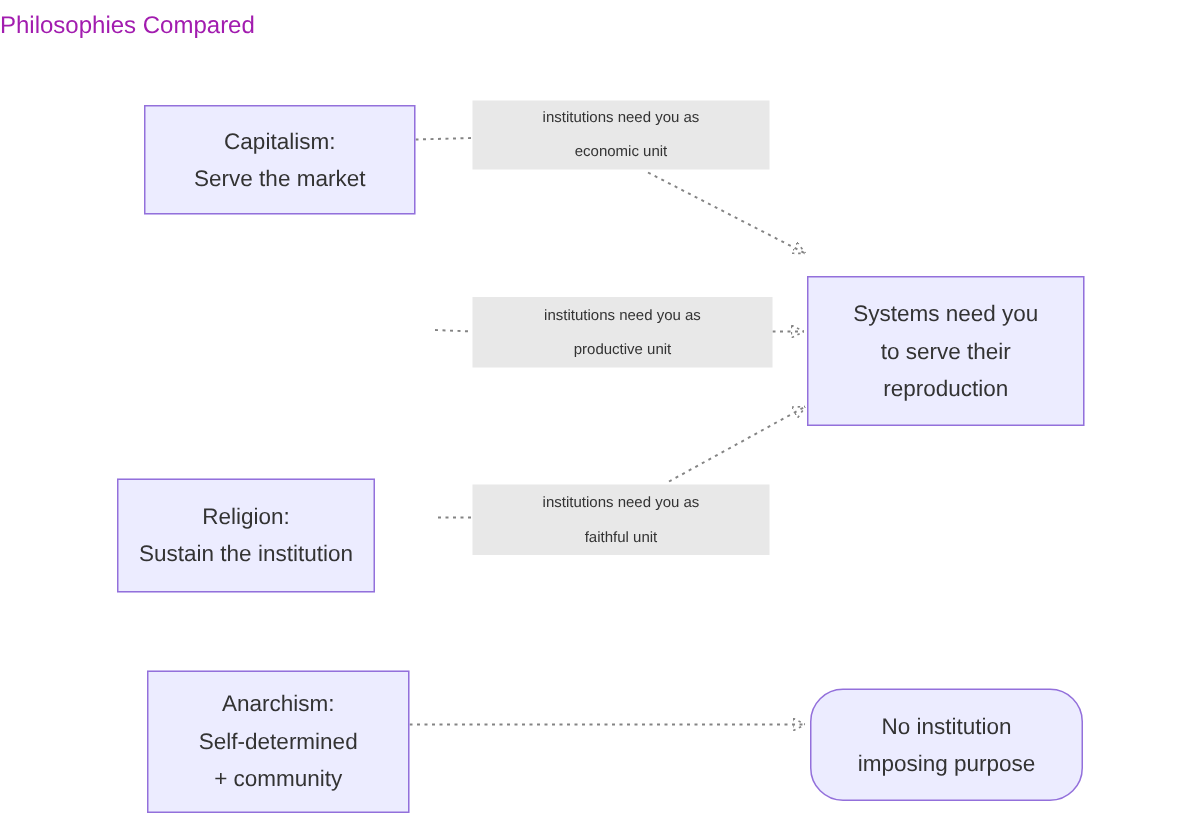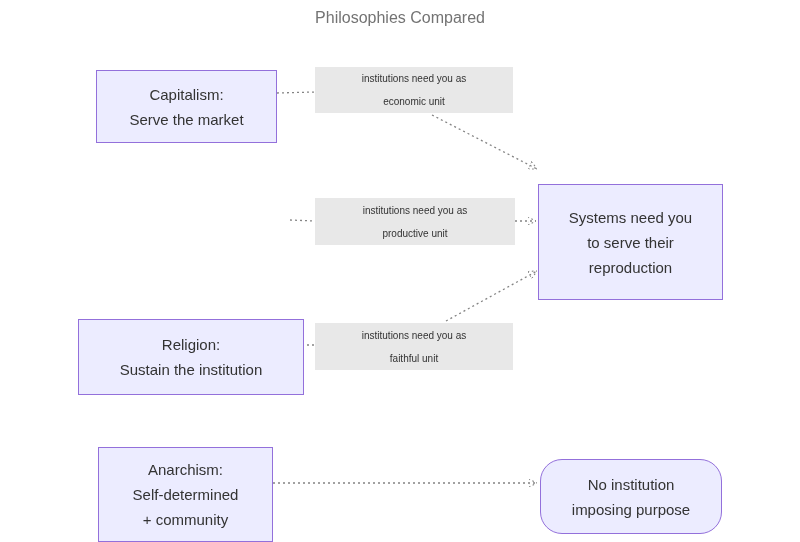--- a/index.html
+++ b/index.html
@@ -10,24 +10,23 @@
     background: #ffffff;
     font-family: "Liberation Sans", "DejaVu Sans", sans-serif;
     color: #333333;
     overflow: hidden;
   }
   .title {
     position: absolute;
     top: 8px;
     left: 0;
     width: 100%;
-    text-align: center;
     font-size: 16px;
     line-height: 20px;
-    color: #737373;
+    color: #a21caf;
   }
   .node {
     position: absolute;
     box-sizing: border-box;
     background: #ECECFF;
     border: 1px solid #9370DB;
     display: flex;
     align-items: center;
     justify-content: center;
     text-align: center;
@@ -88,27 +87,27 @@
   <div class="node" style="left:96px; top:58px; width:181px; height:73px;">Capitalism:
 Serve the market</div>
 
   <div class="elabel" style="left:315px; top:67px; width:198px; height:46px;">institutions need you as
 economic unit</div>
 
 
   <div class="elabel" style="left:315px; top:198px; width:200px; height:47px;">institutions need you as
 productive unit</div>
 
-  <div class="node" style="left:78px; top:307px; width:226px; height:76px;">Religion:
+  <div class="node" style="left:78px; top:307px; width:172px; height:76px;">Religion:
 Sustain the institution</div>
 
   <div class="elabel" style="left:315px; top:323px; width:198px; height:47px;">institutions need you as
 faithful unit</div>
 
-  <div class="node" style="left:538px; top:172px; width:185px; height:116px;">Systems need you
+  <div class="node" style="left:538px; top:172px; width:185px; height:100px;">Systems need you
 to serve their
 reproduction</div>
 
   <div class="node" style="left:98px; top:435px; width:175px; height:95px;">Anarchism:
 Self-determined
 + community</div>
 
   <div class="node" style="left:540px; top:447px; width:182px; height:75px;border-radius:22px;">No institution
 imposing purpose</div>
 

